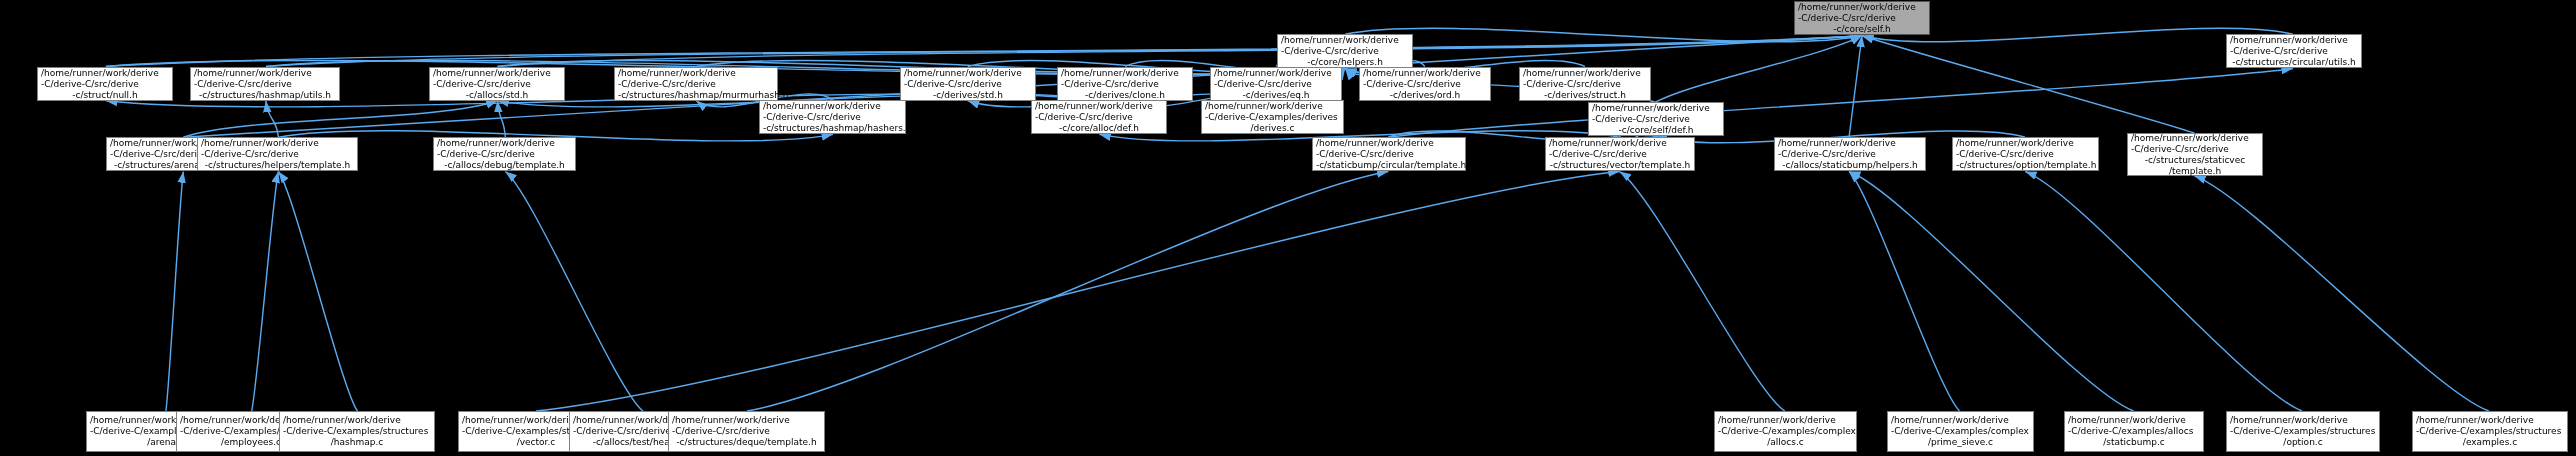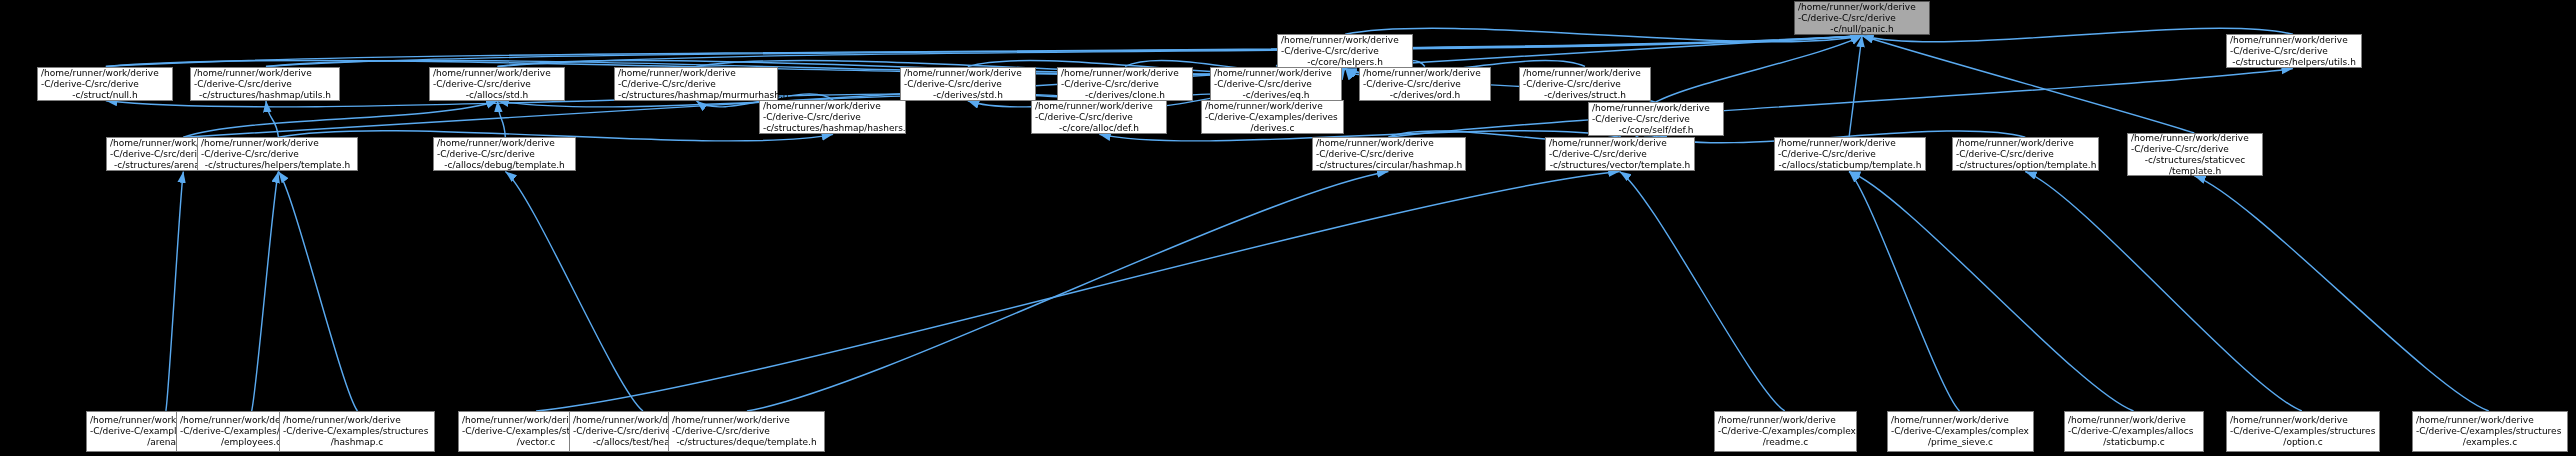--- a/index.html
+++ b/index.html
@@ -65,26 +65,26 @@
       <path d="M2496,575 C2449.8,545 2311.2,270 2265,240" fill="none" stroke="#5aaaf0" stroke-width="2" marker-end="url(#ah)"></path>
       <path d="M2740.5,575 C2709.6,545 2616.9,270 2586,240" fill="none" stroke="#5aaaf0" stroke-width="2" marker-end="url(#ah)"></path>
       <path d="M2984,575 C2904.4,545 2665.6,270 2586,240" fill="none" stroke="#5aaaf0" stroke-width="2" marker-end="url(#ah)"></path>
       <path d="M3219.5,575 C3142.1,545 2909.9,270 2832.5,240" fill="none" stroke="#5aaaf0" stroke-width="2" marker-end="url(#ah)"></path>
       <path d="M3481,575 C3398.6,545 3151.4,276 3069,246" fill="none" stroke="#5aaaf0" stroke-width="2" marker-end="url(#ah)"></path>
     </svg>
   <div id="nodes">
       <div class="node root" style="left: 1794px; top: 1.4px; width: 136px; height: 34px;">
         <span class="l a">/home/runner/work/derive</span>
         <span class="l a">-C/derive-C/src/derive</span>
-        <span class="l">-c/null/panic.h</span>
+        <span class="l">-c/core/self.h</span>
       </div>
       <div class="node" style="left: 2226px; top: 34px; width: 136px; height: 34px;">
         <span class="l a">/home/runner/work/derive</span>
         <span class="l a">-C/derive-C/src/derive</span>
-        <span class="l">-c/structures/helpers/utils.h</span>
+        <span class="l">-c/structures/circular/utils.h</span>
       </div>
       <div class="node" style="left: 1277px; top: 34px; width: 136px; height: 34px;">
         <span class="l a">/home/runner/work/derive</span>
         <span class="l a">-C/derive-C/src/derive</span>
         <span class="l">-c/core/helpers.h</span>
       </div>
       <div class="node" style="left: 37px; top: 67px; width: 136px; height: 34px;">
         <span class="l a">/home/runner/work/derive</span>
         <span class="l a">-C/derive-C/src/derive</span>
         <span class="l">-c/struct/null.h</span>
@@ -160,31 +160,31 @@
         <span class="l">-c/structures/helpers/template.h</span>
       </div>
       <div class="node" style="left: 433px; top: 137px; width: 143px; height: 34px;">
         <span class="l a">/home/runner/work/derive</span>
         <span class="l a">-C/derive-C/src/derive</span>
         <span class="l">-c/allocs/debug/template.h</span>
       </div>
       <div class="node" style="left: 1312px; top: 137px; width: 154px; height: 34px;">
         <span class="l a">/home/runner/work/derive</span>
         <span class="l a">-C/derive-C/src/derive</span>
-        <span class="l">-c/structures/circular/hashmap.h</span>
+        <span class="l">-c/staticbump/circular/template.h</span>
       </div>
       <div class="node" style="left: 1545px; top: 137px; width: 150px; height: 34px;">
         <span class="l a">/home/runner/work/derive</span>
         <span class="l a">-C/derive-C/src/derive</span>
         <span class="l">-c/structures/vector/template.h</span>
       </div>
       <div class="node" style="left: 1774px; top: 137px; width: 152px; height: 34px;">
         <span class="l a">/home/runner/work/derive</span>
         <span class="l a">-C/derive-C/src/derive</span>
-        <span class="l">-c/allocs/staticbump/template.h</span>
+        <span class="l">-c/allocs/staticbump/helpers.h</span>
       </div>
       <div class="node" style="left: 1952px; top: 137px; width: 147px; height: 34px;">
         <span class="l a">/home/runner/work/derive</span>
         <span class="l a">-C/derive-C/src/derive</span>
         <span class="l">-c/structures/option/template.h</span>
       </div>
       <div class="node" style="left: 2127px; top: 133px; width: 136px; height: 43px;">
         <span class="l a">/home/runner/work/derive</span>
         <span class="l a">-C/derive-C/src/derive</span>
         <span class="l">-c/structures/staticvec</span>
@@ -216,21 +216,21 @@
         <span class="l">-c/allocs/test/header.h</span>
       </div>
       <div class="node" style="left: 668px; top: 411px; width: 157px; height: 41px;">
         <span class="l a">/home/runner/work/derive</span>
         <span class="l a">-C/derive-C/src/derive</span>
         <span class="l">-c/structures/deque/template.h</span>
       </div>
       <div class="node" style="left: 1714px; top: 411px; width: 143px; height: 41px;">
         <span class="l a">/home/runner/work/derive</span>
         <span class="l a">-C/derive-C/examples/complex</span>
-        <span class="l">/readme.c</span>
+        <span class="l">/allocs.c</span>
       </div>
       <div class="node" style="left: 1887px; top: 411px; width: 147px; height: 41px;">
         <span class="l a">/home/runner/work/derive</span>
         <span class="l a">-C/derive-C/examples/complex</span>
         <span class="l">/prime_sieve.c</span>
       </div>
       <div class="node" style="left: 2064px; top: 411px; width: 140px; height: 41px;">
         <span class="l a">/home/runner/work/derive</span>
         <span class="l a">-C/derive-C/examples/allocs</span>
         <span class="l">/staticbump.c</span>

